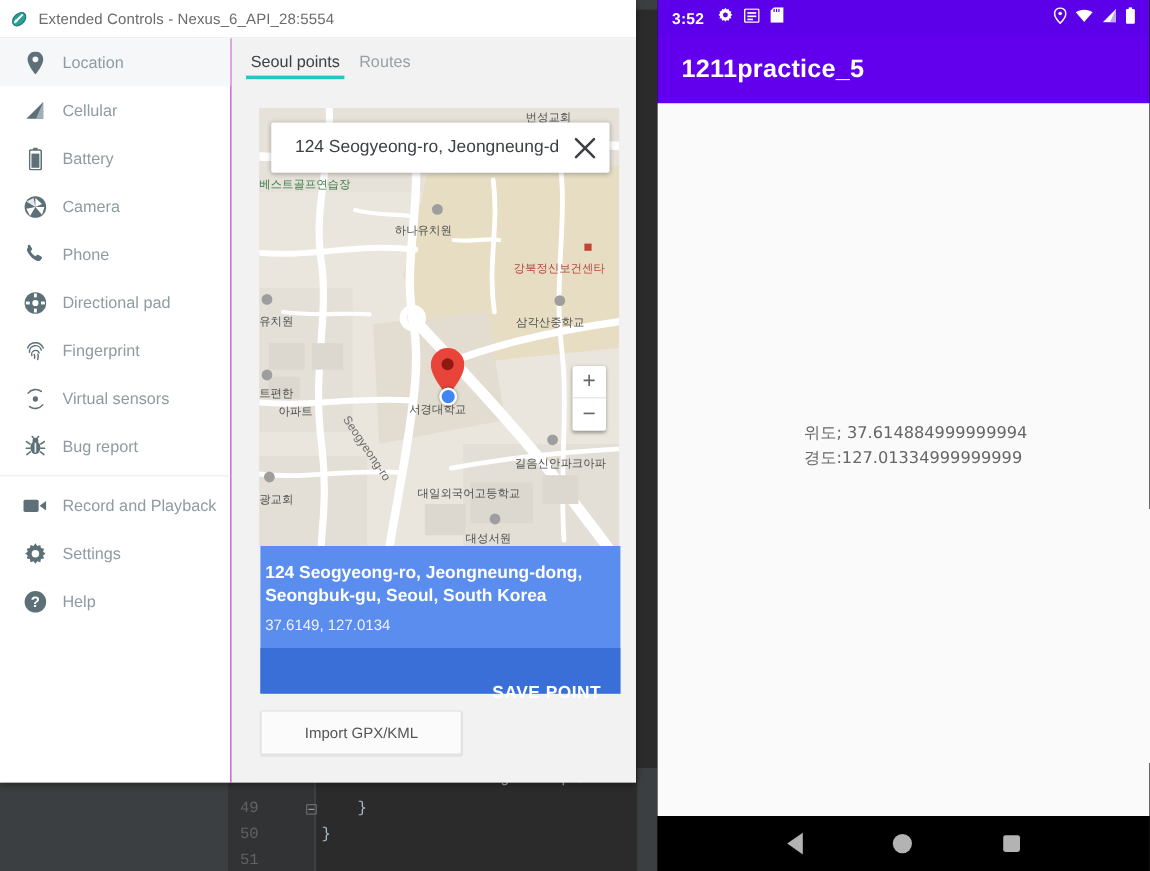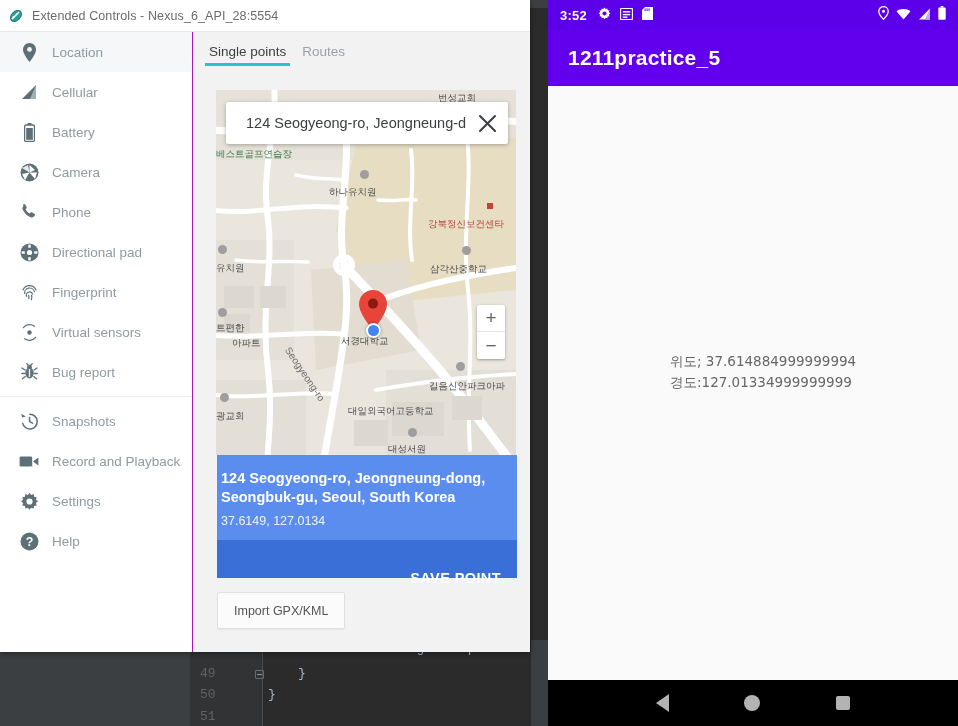--- a/index.html
+++ b/index.html
@@ -71,21 +71,21 @@
   .bluedot { position: absolute; left: 150px; top: 233px; width: 15px; height: 15px; border-radius: 50%; background: #4285f4; border: 2px solid #fff; box-shadow: 0 0 3px rgba(0,0,0,.4); }
 
   
   .info-card { position: absolute; left: 217px; top: 455px; width: 300px; background: #5b8def; }
   .info-top { padding: 14px 16px 12px 4px; }
   .info-addr { font-size: 14.5px; line-height: 19px; color: #fff; font-weight: bold; }
   .info-coord { font-size: 12.5px; color: #eef3ff; margin-top: 7px; }
   .info-action { background: #3a6fd8; height: 38px; display: flex; align-items: center; justify-content: flex-end; padding-right: 16px; cursor: pointer; }
   .info-action-label { color: #fff; font-size: 14.5px; font-weight: bold; letter-spacing: .4px; margin-top: 37px; }
 
-  .import-btn { position: absolute; left: 217px; top: 592px; height: 37px; padding: 0 16px; background: #fbfbfb; border: 1px solid #e0e0e0; border-radius: 2px; display: flex; align-items: center; justify-content: center; font-size: 12.5px; color: #555; cursor: pointer; box-shadow: 0 1px 1px rgba(0,0,0,.06); }
+  .import-btn { position: absolute; left: 217px; top: 592px; height: 37px; padding: 0 36px; background: #fbfbfb; border: 1px solid #e0e0e0; border-radius: 2px; display: flex; align-items: center; justify-content: center; font-size: 12.5px; color: #555; cursor: pointer; box-shadow: 0 1px 1px rgba(0,0,0,.06); }
 
   
   .emu { position: absolute; left: 548px; top: 0; width: 410px; height: 726px; background: #000; }
   .emu-status { height: 30px; background: #5b00e8; display: flex; align-items: center; padding: 0 12px; color: #fff; }
   .status-time { font-size: 13px; font-weight: bold; letter-spacing: .2px; }
   .status-left-icons { display: flex; align-items: center; gap: 9px; margin-left: 11px; }
   .status-right-icons { margin-left: auto; display: flex; align-items: center; gap: 7px; }
   .emu-appbar { height: 56px; background: #6200ee; display: flex; align-items: center; padding-left: 20px; }
   .emu-apptitle { color: #fff; font-size: 21px; font-weight: bold; letter-spacing: .2px; }
   .emu-content { position: absolute; left: 0; top: 86px; width: 410px; height: 594px; background: #fafafa; }
@@ -250,30 +250,20 @@
                   <path d="M10 2 L11.2 0.6"></path>
                 </g>
                 <rect x="7.8" y="6" width="1.4" height="8" fill="#eef1f2"></rect>
               </svg>
           </span>
           <span class="side-label">Bug report</span>
         </div>
 
         <div class="side-sep"></div>
 
-        <div class="side-item">
-          <span class="side-icon">
-            <svg width="19" height="19" viewBox="0 0 19 19">
-                <path d="M9.8 2.2a7.4 7.4 0 1 1-7.2 9" fill="none" stroke="#5d7078" stroke-width="1.5" stroke-linecap="round"></path>
-                <path d="M1.2 1.8 L2.2 5.6 L5.9 4.4Z" fill="#5d7078"></path>
-                <path d="M9.6 5.6 L9.6 9.6 L12.6 11.2" fill="none" stroke="#5d7078" stroke-width="1.5" stroke-linecap="round"></path>
-              </svg>
-          </span>
-          <span class="side-label">Snapshots</span>
-        </div>
 
         <div class="side-item">
           <span class="side-icon">
             <svg width="20" height="13" viewBox="0 0 20 13">
                 <rect x="0.6" y="1.4" width="12.6" height="10.2" rx="1.4" fill="#5d7078"></rect>
                 <path d="M14 6.5 L19.4 2.6 L19.4 10.4Z" fill="#5d7078"></path>
               </svg>
           </span>
           <span class="side-label">Record and Playback</span>
         </div>
@@ -295,21 +285,21 @@
                 <text x="9.5" y="14" font-size="12.5" font-family="Liberation Sans, sans-serif" font-weight="bold" fill="#fff" text-anchor="middle">?</text>
               </svg>
           </span>
           <span class="side-label">Help</span>
         </div>
       </div>
 
       <div class="content">
 
         <div class="tabs">
-          <div class="tab active">Single points</div>
+          <div class="tab active">Seoul points</div>
           <div class="tab">Routes</div>
         </div>
 
         <div class="map-wrap">
           <svg class="map-canvas" viewBox="0 0 300 365">
             <rect x="0" y="0" width="300" height="365" fill="#eae6dd"></rect>
 
             <path d="M0 0 L300 0 L300 70 L0 70Z" fill="#e6e2d9"></path>
             <path d="M140 55 L300 48 L300 200 L150 215 L120 140Z" fill="#e6ddc3"></path>
             <path d="M95 180 L190 170 L205 260 L100 280Z" fill="#e2ddd0"></path>

